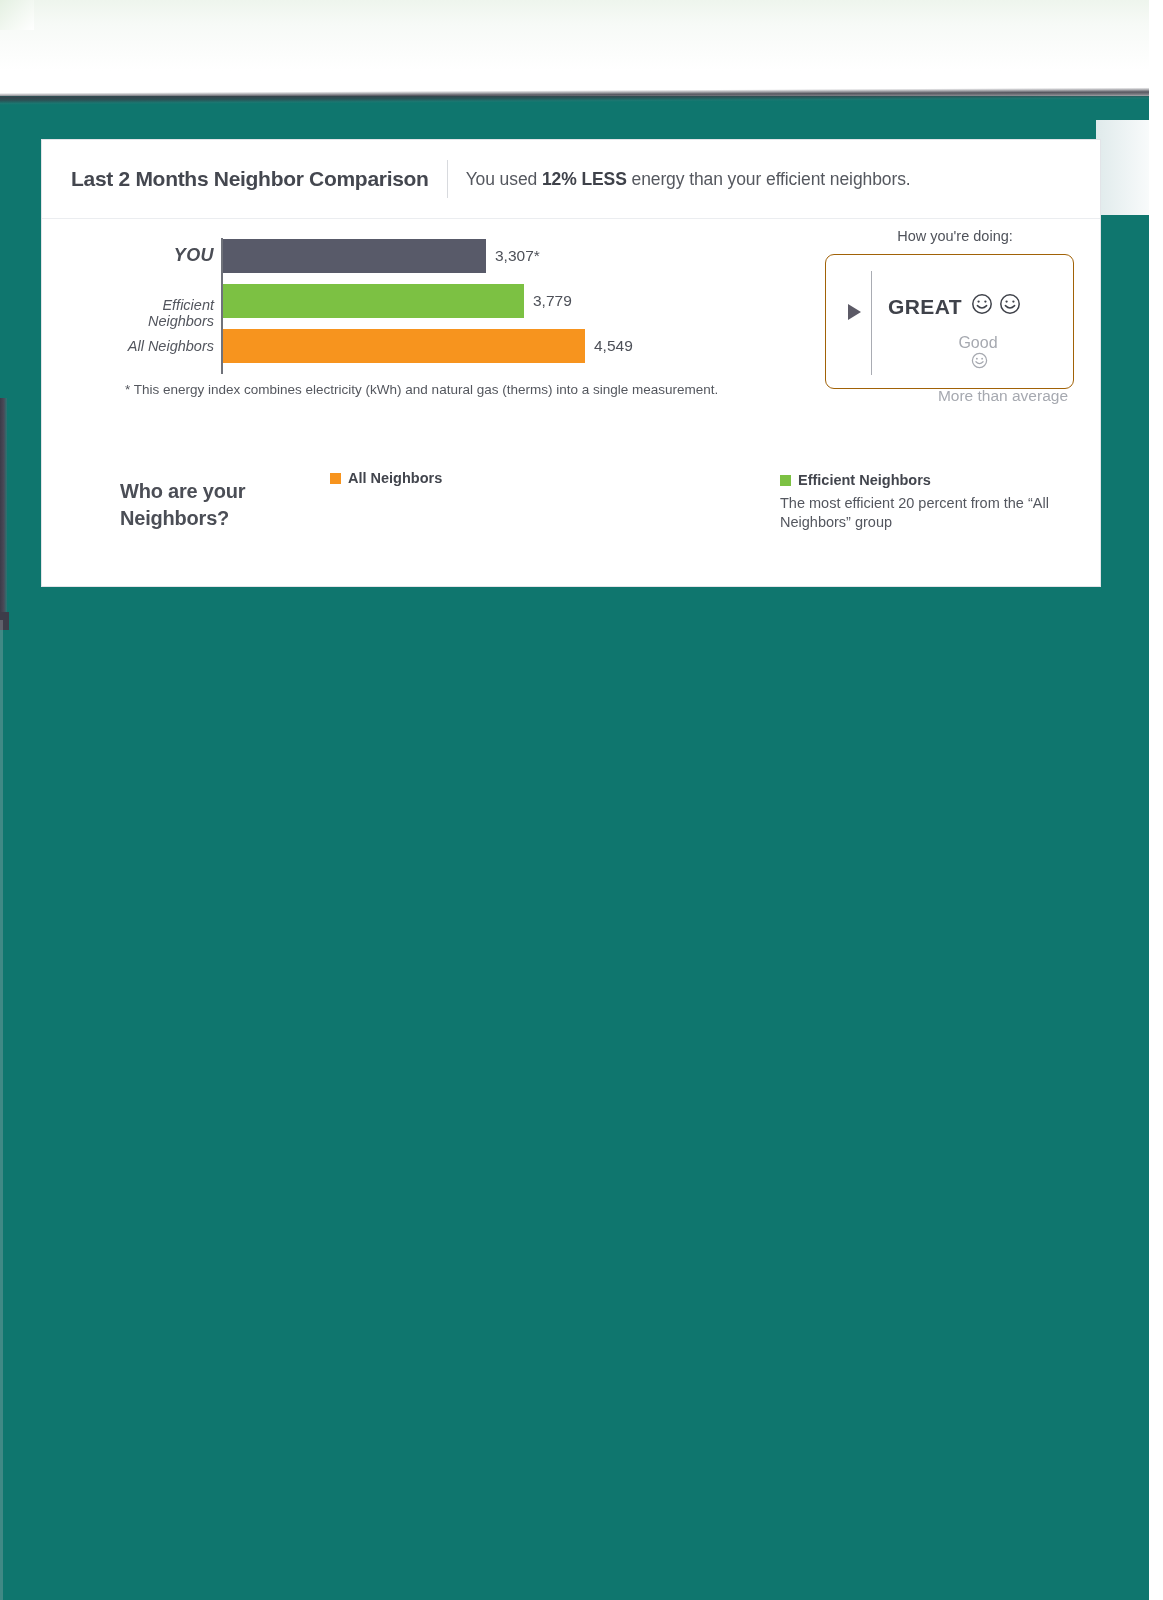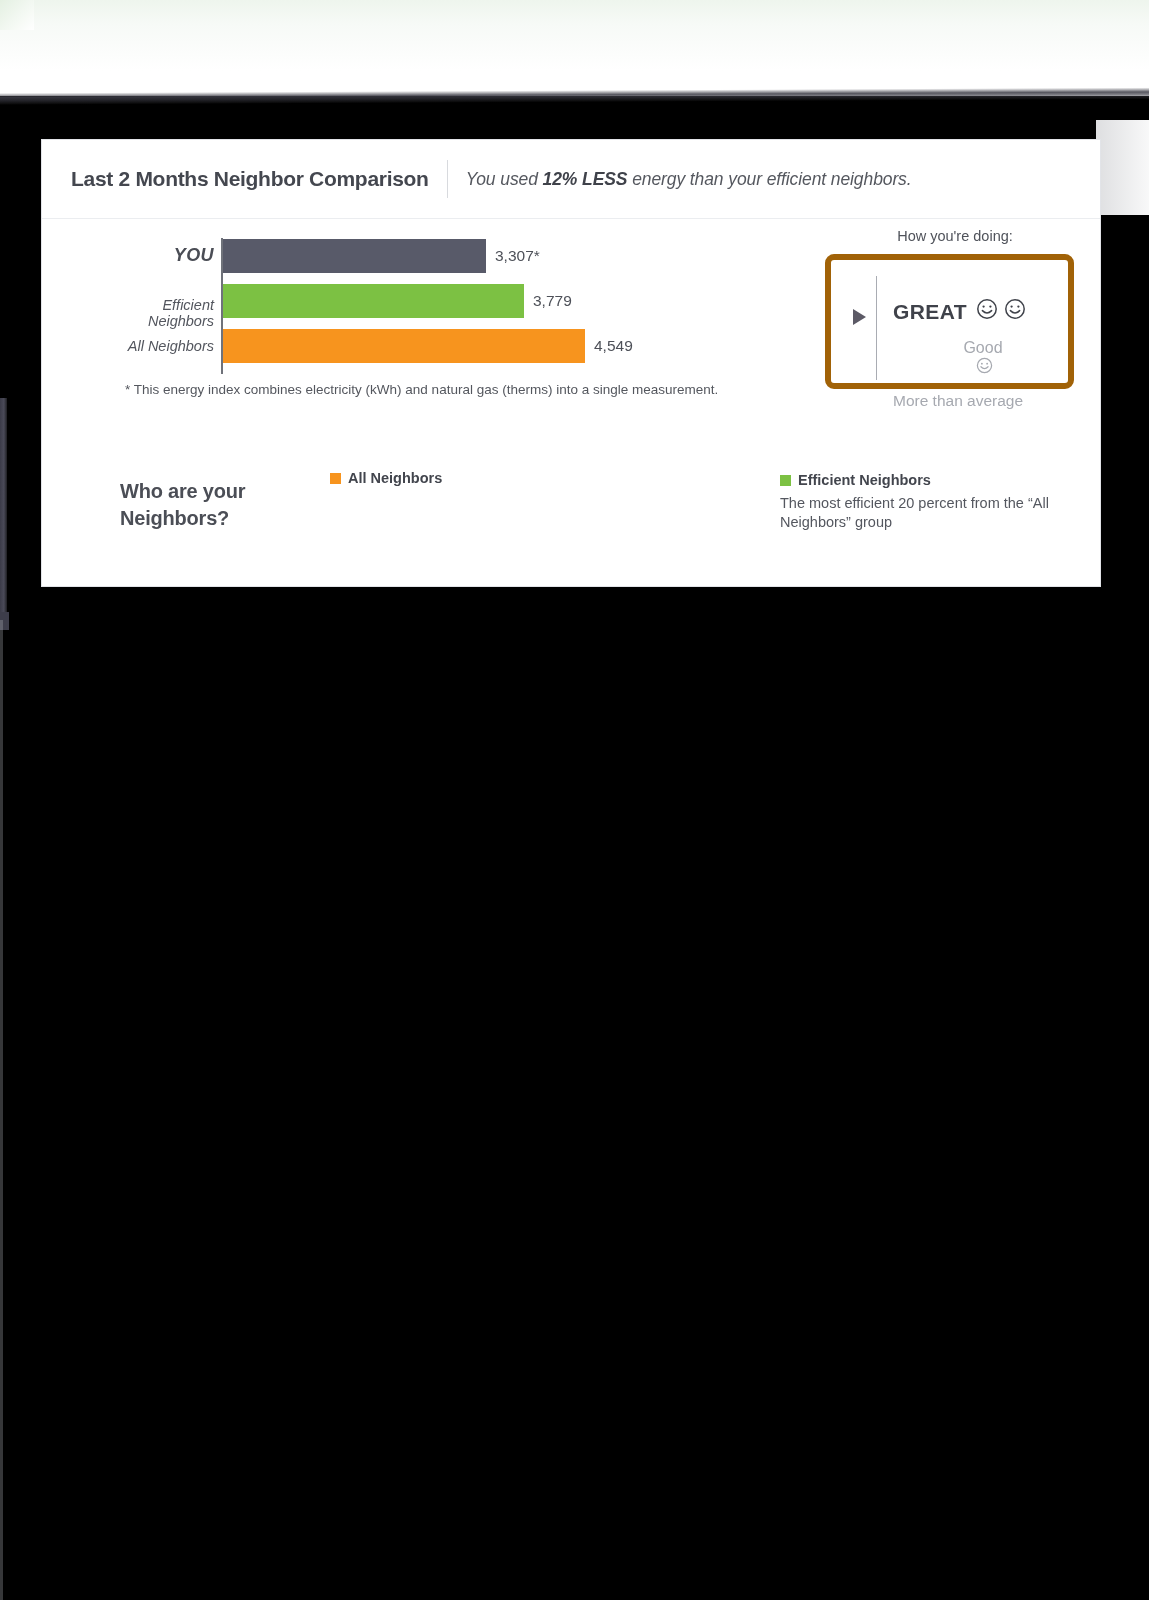--- a/index.html
+++ b/index.html
@@ -10,21 +10,21 @@
   }
   body {
     font-family: "Liberation Sans", sans-serif;
     -webkit-font-smoothing: antialiased;
   }
 
   .page {
     position: relative;
     width: 1149px;
     height: 1600px;
-    background: #000000;
+    background: #0f766e;
     overflow: hidden;
   }
 
   
   .scan-top-band {
     position: absolute;
     left: 0; top: 0;
     width: 1163px; height: 96px;
     background: linear-gradient(180deg, #eef5ed 0%, #f7faf7 26%, #ffffff 74%, #ffffff 100%);
   }
@@ -98,21 +98,20 @@
     width: 1px;
     height: 38px;
     background: #d8dade;
     margin: 0 18px 0 18px;
   }
   .header-sub {
     font-size: 17.5px;
     color: #55585f;
     white-space: nowrap;
     letter-spacing: -0.1px;
-    font-style: italic;
   }
   .header-sub b { font-weight: bold; color: #3f424a; }
 
   
   .chart {
     position: absolute;
     left: 0; top: 79px;
     width: 740px; height: 215px;
   }
   .chart-axis {
@@ -183,21 +182,21 @@
   .doing-caption {
     text-align: center;
     font-size: 14.5px;
     color: #4f525a;
     margin-bottom: 10px;
   }
   .doing-box {
     position: relative;
     width: 249px;
     height: 135px;
-    border: 6px solid #a16207;
+    border: 1px solid #a16207;
     border-radius: 9px;
     box-sizing: border-box;
   }
   .doing-marker {
     position: absolute;
     left: 22px; top: 49px;
     width: 0; height: 0;
     border-left: 13px solid #5c5a66;
     border-top: 8px solid transparent;
     border-bottom: 8px solid transparent;
@@ -223,20 +222,21 @@
   }
   .doing-item.lvl1 {
     font-size: 16px;
     color: #a6a9b0;
     margin-bottom: 14px;
     flex-direction: column;
   }
   .doing-item.lvl2 {
     font-size: 15.5px;
     color: #a6a9b0;
+    justify-content: flex-end;
   }
   .smileys { display: inline-flex; margin-left: 9px; }
   .smiley { display: inline-block; margin-right: 6px; }
 
   
   .who {
     position: absolute;
     left: 0; top: 330px;
     width: 100%;
   }

